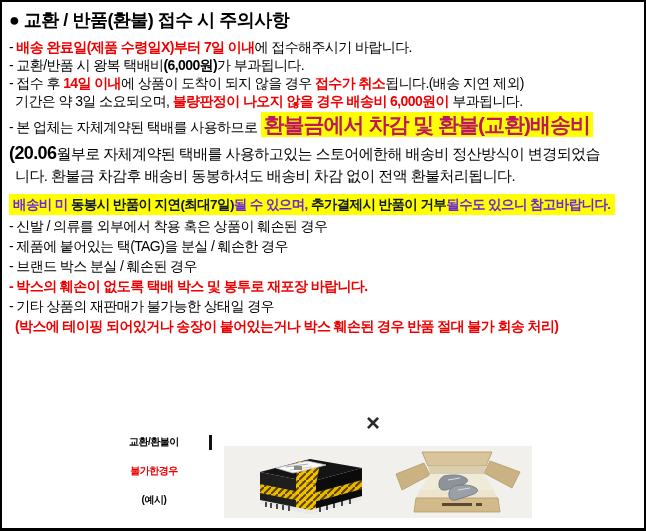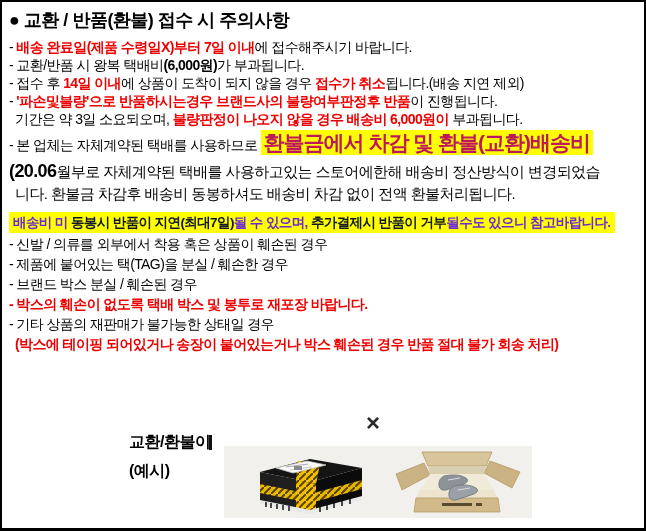--- a/index.html
+++ b/index.html
@@ -27,39 +27,38 @@
   .sr  { color:#ee0000; font-weight:bold; }
   .sp15 { color:#000; font-size:15px; }
   .sb15 { color:#000; font-size:18px; font-weight:bold; }
   .sbig { font-size:21px; font-weight:bold; color:#be185d; background:#ffff00; padding:1px 3px; letter-spacing:-1px; }
   .shb { color:#6d28d9; font-size:13.5px; font-weight:bold; background:#ffff00; padding:3px 0; }
   .shr { color:#0f172a; font-size:13.5px; font-weight:bold; background:#ffff00; padding:3px 0; }
   .ln.hlline .first { padding-left:4px; }
   .ln.hlline .last  { padding-right:4px; }
 
   .xmark { position:absolute; left:364px; top:407px; font-size:24px; font-weight:bold; color:#2a2a2a; }
-  .caption { position:absolute; left:127px; top:425px; font-size:16px; font-weight:bold; line-height:29px; letter-spacing:-0.5px; }
+  .caption { position:absolute; left:127px; top:425px; font-size:10px; font-weight:bold; line-height:29px; letter-spacing:-0.5px;text-align:center; }
   .caption .red { color:#ee0000; }
   .img-panel { position:absolute; left:222px; top:444px; width:308px; height:72px; background:#f1f0ed; }
   .sealed-box { position:absolute; left:26px; top:6px; }
   .open-box { position:absolute; left:168px; top:0px; }
   .tick { position:absolute; left:207px; top:433px; width:3px; height:15px; background:#111; }
 </style>
 </head>
 <body>
 
 <div class="page">
   <div class="content">
 
     <div class="title" style="margin-bottom:7px;">● 교환 / 반품(환불) 접수 시 주의사항</div>
     <div class="s1">
         <div class="ln"><span class="sp">- </span><span class="sr">배송 완료일(제품 수령일X)부터 7일 이내</span><span class="sp">에 접수해주시기 바랍니다.</span></div>
         <div class="ln"><span class="sp">- 교환/반품 시 왕복 택배비</span><span class="sb">(6,000원)</span><span class="sp">가 부과됩니다.</span></div>
         <div class="ln"><span class="sp">- 접수 후 </span><span class="sr">14일 이내</span><span class="sp">에 상품이 도착이 되지 않을 경우 </span><span class="sr">접수가 취소</span><span class="sp">됩니다.(배송 지연 제외)</span></div>
-        <div class="ln"><span class="sp">- </span><span class="sr">'파손및불량'으로 반품하시는경우 브랜드사의 불량여부판정후 반품</span><span class="sp">이 진행됩니다.</span></div>
         <div class="ln ind"><span class="sp">기간은 약 3일 소요되오며, </span><span class="sr">불량판정이 나오지 않을 경우 배송비 6,000원이</span><span class="sp"> 부과됩니다.</span></div>
         <div class="ln big"><span class="sp">- 본 업체는 자체계약된 택배를 사용하므로 </span><span class="sbig">환불금에서 차감 및 환불(교환)배송비</span></div>
         <div class="ln mid"><span class="sb15">(20.06</span><span class="sp15">월부로 자체계약된 택배를 사용하고있는 스토어에한해 배송비 정산방식이 변경되었습</span></div>
         <div class="ln mid ind"><span class="sp15">니다. 환불금 차감후 배송비 동봉하셔도 배송비 차감 없이 전액 환불처리됩니다.</span></div>
         <div class="ln hlline"><span class="shb first">배송비 미 </span><span class="shr">동봉시 반품이 지연(최대7일)</span><span class="shb">될 수 있으며, </span><span class="shr">추가결제시 반품이 거부</span><span class="shb last">될수도 있으니 참고바랍니다.</span></div>
       </div>
 
     <div class="s2">
         <div class="ln"><span class="sp">- 신발 / 의류를 외부에서 착용 혹은 상품이 훼손된 경우</span></div>
         <div class="ln"><span class="sp">- 제품에 붙어있는 택(TAG)을 분실 / 훼손한 경우</span></div>
@@ -68,20 +67,21 @@
         <div class="ln"><span class="sp">- 기타 상품의 재판매가 불가능한 상태일 경우</span></div>
         <div class="ln ind"><span class="sr">(박스에 테이핑 되어있거나 송장이 붙어있는거나 박스 훼손된 경우 반품 절대 불가 회송 처리)</span></div>
       </div>
 
   </div>
 
   <div class="xmark">×</div>
 
   <div class="caption">
     <div>교환/환불이</div>
+    <div class="red">불가한경우</div>
     <div>(예시)</div>
   </div>
 
   <div class="tick"></div>
 
   <div class="img-panel">
 
     <svg class="sealed-box" width="118" height="62" viewBox="0 0 118 62">
       <defs>
         <pattern id="tape" width="7" height="7" patternUnits="userSpaceOnUse">

